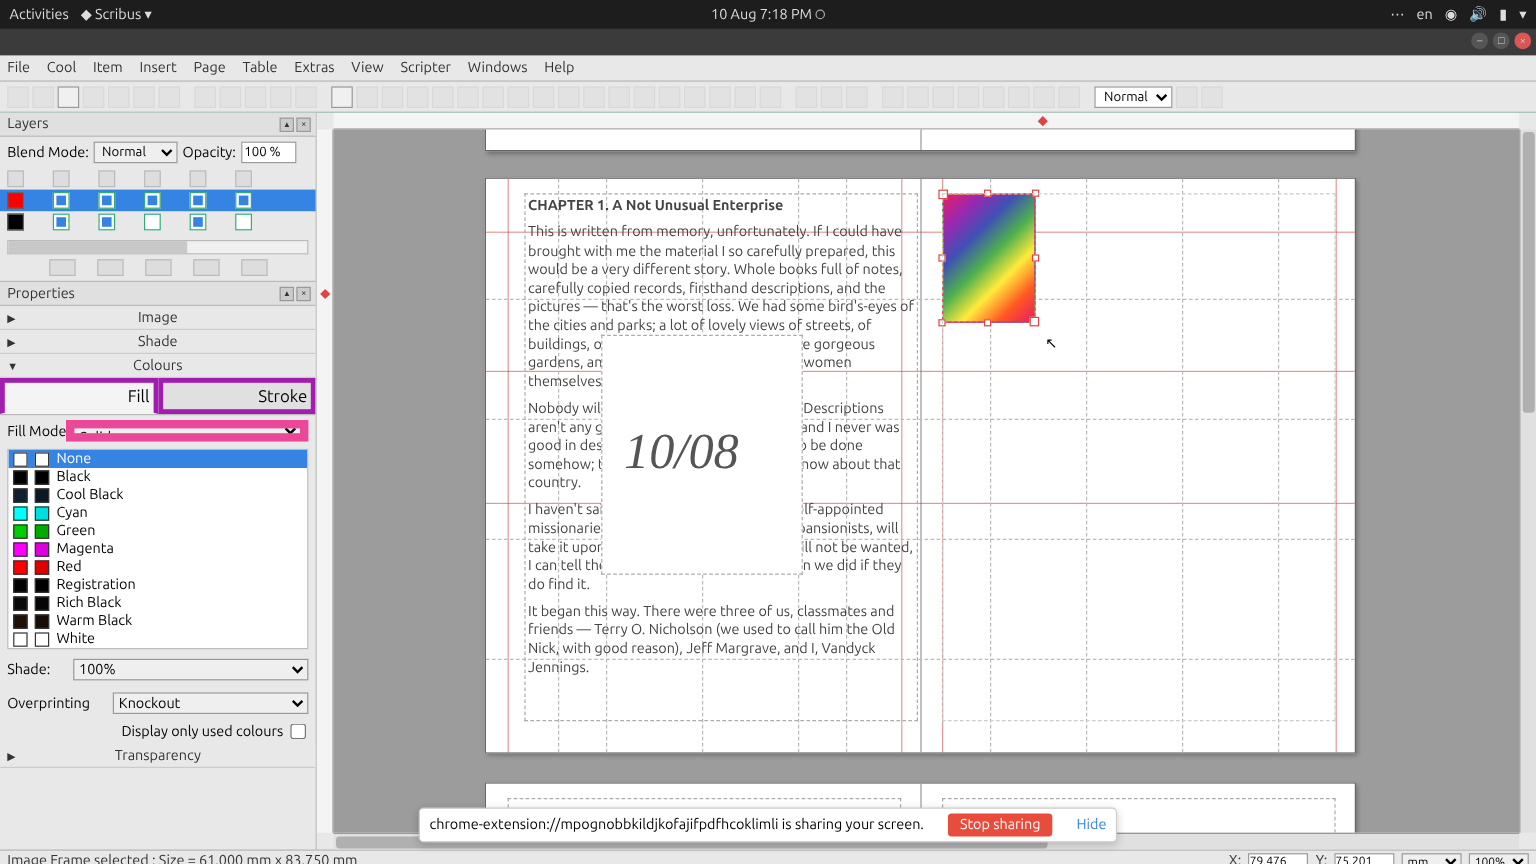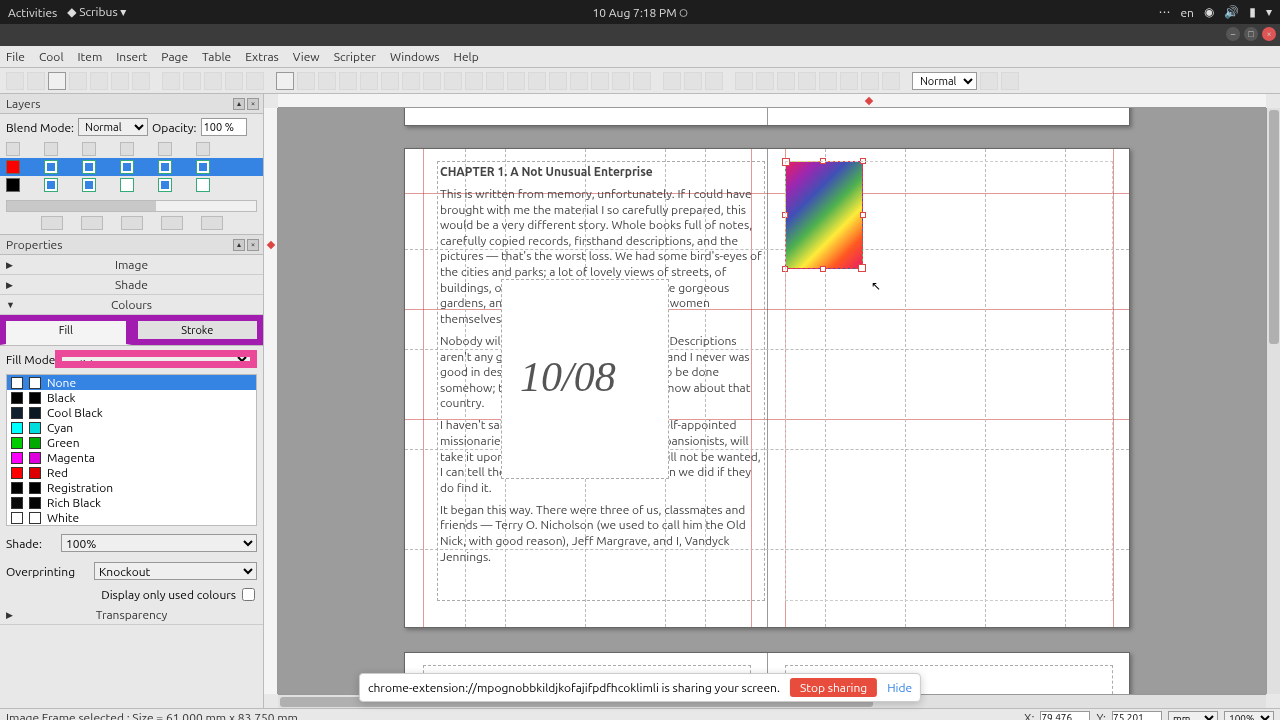--- a/index.html
+++ b/index.html
@@ -36,21 +36,21 @@
 .lay-row .chk{width:14px;height:14px;border:1px solid #3a7;background:#fff;position:relative}
 .lay-row .chk.on::after{content:"";position:absolute;left:2px;top:2px;width:8px;height:8px;background:#3584e4}
 .lay-scroll{height:12px;border:1px solid #bbb;background:#f0f0f0;margin:6px 6px 0;position:relative}
 .lay-scroll::after{content:"";position:absolute;left:0;width:60%;height:100%;background:#c8c8c8}
 .lay-btns{display:flex;gap:18px;padding:4px 20px;justify-content:center}
 .lay-btns span{width:22px;height:14px;background:#ddd;border:1px solid #bbb}
 .props{flex:1;display:flex;flex-direction:column;overflow:hidden}
 .prop-sec{border-bottom:1px solid #ccc;padding:3px 8px;font-size:11px;color:#333;display:flex;align-items:center;justify-content:center;position:relative;background:#e8e8e8}
 .prop-sec .arr{position:absolute;left:6px;font-size:9px}
 .tabs{display:flex;border-bottom:1px solid #bbb}
-.tabs span{flex:1;text-align:center;padding:3px;font-size:11px;border:6px solid #a21caf;background:#e0e0e0}
+.tabs span{flex:1;text-align:right;padding:3px;font-size:14px;border:4px solid #a21caf;background:#e0e0e0}
 .tabs span.act{background:#f4f4f4;border-bottom:1px solid #f4f4f4}
 .fillrow{display:flex;align-items:center;padding:4px 6px;gap:0;font-size:11px}
 .fillrow select{flex:1;height:18px;border:7px solid #ec4899}
 .clist{border:1px solid #bbb;margin:2px 6px;background:#fff;max-height:170px;overflow:hidden}
 .crow{display:flex;align-items:center;padding:1px 4px;gap:6px;font-size:11px}
 .crow.sel{background:#3584e4;color:#fff}
 .crow .cbox{width:12px;height:12px;border:1px solid #333}
 .crow .cbox2{width:12px;height:12px;border:1px solid #333}
 .shaderow{display:flex;align-items:center;padding:6px 6px 4px;gap:19px;font-size:11px}
 .shaderow select{flex:1;height:18px;border:1px solid #999}
@@ -78,21 +78,21 @@
 .imgframe::after{right:-4px;bottom:-4px}
 .sel-handles{position:absolute;width:6px;height:6px;background:#fff;border:1px solid #d44}
 .cursor{position:absolute;font-size:12px;color:#000}
 .sb-h{position:absolute;bottom:0;left:14px;right:14px;height:14px;background:#e0e0e0;border-top:1px solid #999}
 .sb-h::after{content:"";position:absolute;left:2px;width:60%;height:10px;top:2px;background:#b0b0b0;border-radius:3px}
 .sb-v{position:absolute;right:0;top:14px;bottom:14px;width:14px;background:#e0e0e0;border-left:1px solid #999}
 .sb-v::after{content:"";position:absolute;top:2px;height:40%;width:10px;left:2px;background:#b0b0b0;border-radius:3px}
 .status{height:18px;background:#e8e8e8;border-top:1px solid #bbb;display:flex;align-items:center;padding:0 6px;font-size:10px;color:#333;gap:8px}
 .status .right{margin-left:auto;display:flex;gap:6px;align-items:center}
 .status input,.status select{height:14px;border:1px solid #999;font-size:10px;width:50px}
-.sharebar{position:absolute;bottom:18px;left:50%;transform:translateX(-50%);background:#fff;border:1px solid #ccc;border-radius:4px;padding:4px 8px;display:flex;align-items:center;gap:10px;font-size:11px;box-shadow:0 2px 8px rgba(0,0,0,.2)}
+.sharebar{position:absolute;bottom:18px;left:50%;transform:translateX(-50%);background:#fff;border:1px solid #ccc;border-radius:4px;padding:4px 8px;display:flex;align-items:center;gap:20px;font-size:11px;box-shadow:0 2px 8px rgba(0,0,0,.2)}
 .sharebar .stop{background:#e74c3c;color:#fff;padding:3px 10px;border-radius:3px}
 .sharebar .hide{color:#3584e4}
 .red-marker{position:absolute;width:6px;height:6px;background:#d44;transform:rotate(45deg)}
 </style>
 </head>
 <body>
 
 <div class="topbar">
   <div class="left">
     <span>Activities</span>
@@ -299,20 +299,25 @@
           </div>
           <div class="crow">
             <span class="cbox" style="background:#000"></span>
             <span class="cbox2" style="background:#000"></span>
             <span>Registration</span>
           </div>
           <div class="crow">
             <span class="cbox" style="background:#0a0a0a"></span>
             <span class="cbox2" style="background:#050505"></span>
             <span>Rich Black</span>
+          </div>
+          <div class="crow">
+            <span class="cbox" style="background:#201008"></span>
+            <span class="cbox2" style="background:#180c06"></span>
+            <span>Warm Black</span>
           </div>
           <div class="crow">
             <span class="cbox" style="background:#fff"></span>
             <span class="cbox2" style="background:#fff"></span>
             <span>White</span>
           </div>
         </div>
       <div class="shaderow">
         <span>Shade:</span>
         <select><option>100%</option></select>

